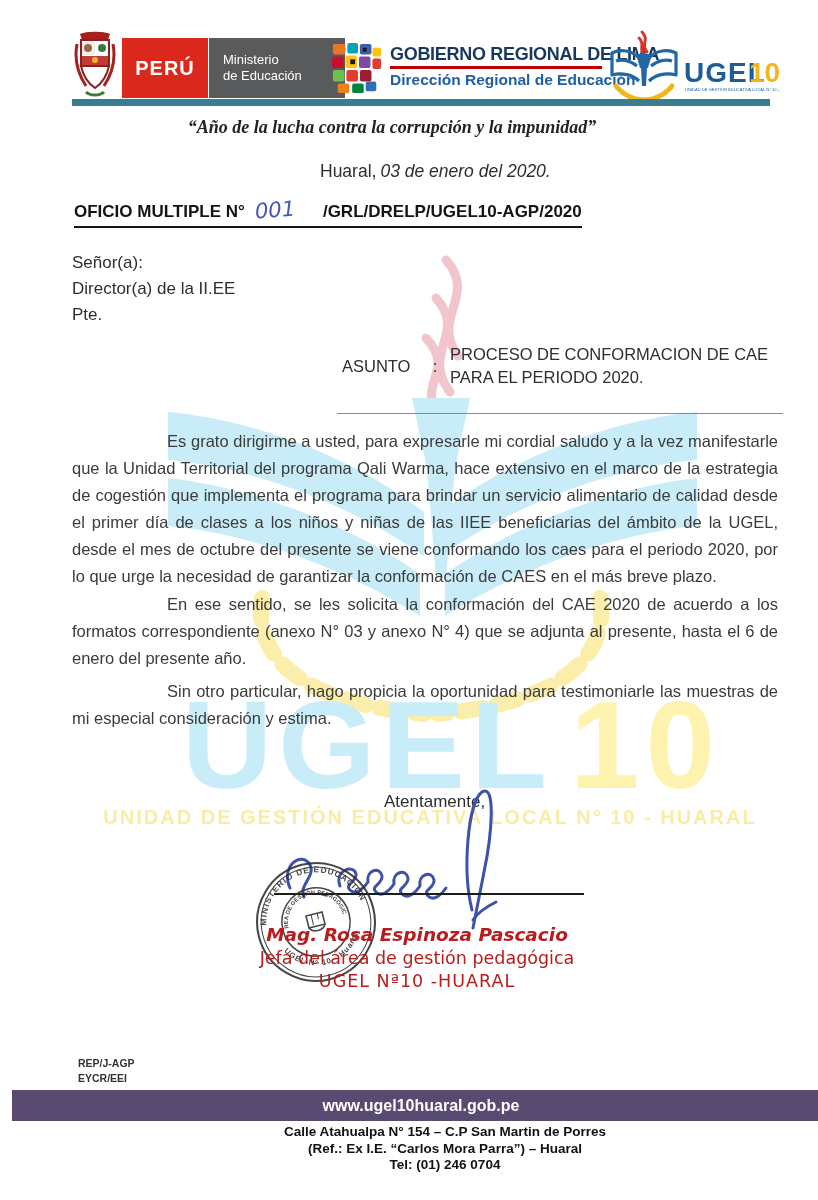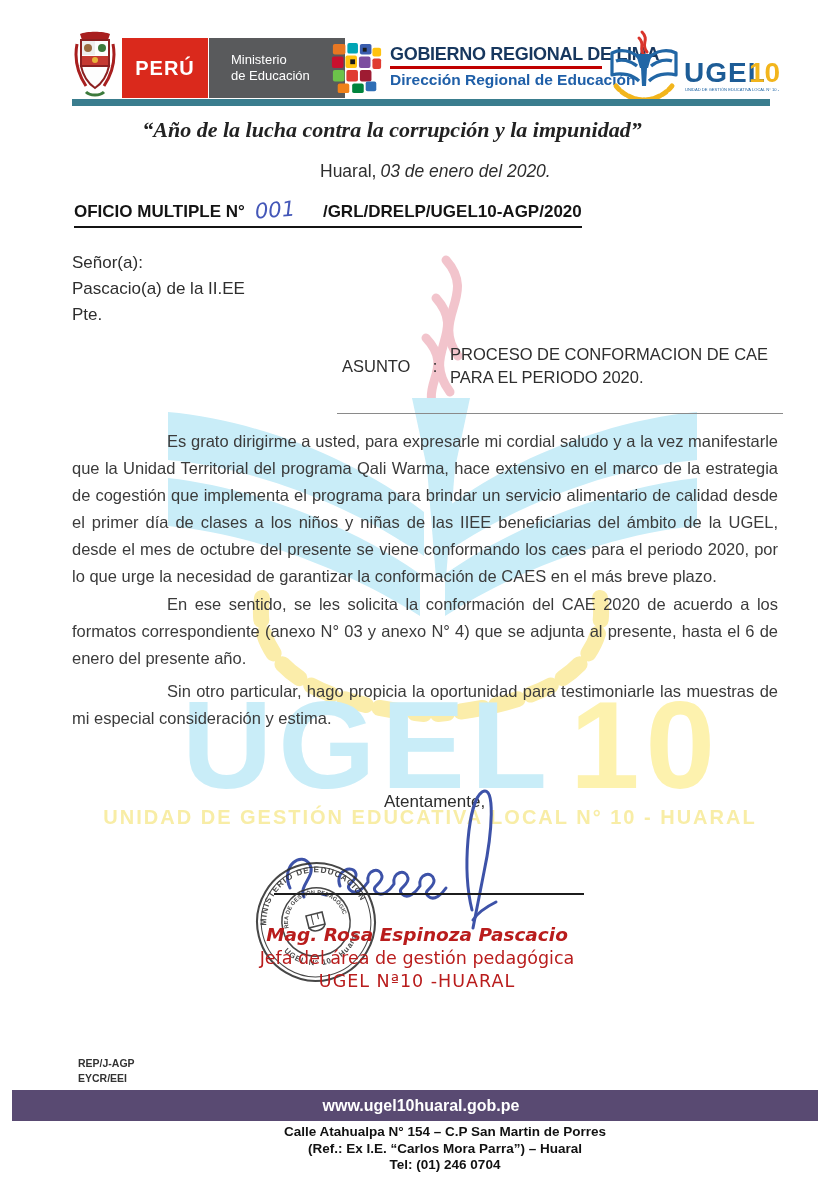--- a/index.html
+++ b/index.html
@@ -9,33 +9,33 @@
   .wm{z-index:0;}
   .content{z-index:1;margin-left:12px;}
 
   
   .coat-box{position:absolute;left:60px;top:30px;width:46px;height:70px;}
   .peru-red{position:absolute;left:110px;top:38px;width:86px;height:60px;background:#da291c;
             color:#fff;font-weight:bold;font-size:20px;letter-spacing:1px;
             display:flex;align-items:center;justify-content:center;}
   .minedu-gray{position:absolute;left:197px;top:38px;width:136px;height:60px;background:#595a5c;
             color:#fff;font-size:13px;line-height:16px;display:flex;flex-direction:column;
-            justify-content:center;padding-left:22px;box-sizing:border-box;}
+            justify-content:center;padding-left:14px;box-sizing:border-box;}
   .grl-logo{position:absolute;left:318px;top:42px;width:54px;height:54px;}
   .grl-text{position:absolute;left:378px;top:44px;width:230px;}
   .grl-title{font-size:18px;font-weight:bold;color:#17375e;letter-spacing:-0.3px;white-space:nowrap;}
   .grl-rule{height:3px;background:#c00000;margin:1px 0 2px 0;width:212px;}
   .grl-subtitle{font-size:15.5px;font-weight:bold;color:#1f5fa8;white-space:nowrap;}
   .ugel-logo{position:absolute;left:596px;top:28px;width:172px;height:78px;}
   .teal-rule{position:absolute;left:60px;top:99px;width:698px;height:7px;background:#3a7d8e;}
 
   
   .motto{position:absolute;left:0;top:117px;width:760px;text-align:center;
          font-family:"Liberation Serif",serif;font-style:italic;font-weight:bold;
-         font-size:22px;color:#222;}
+         font-size:18px;color:#222;}
   .dateline{position:absolute;left:308px;top:161px;font-size:17.5px;color:#2e2e2e;}
   .dateline .it{font-style:italic;margin-left:4px;text-align:center;}
   .oficio{position:absolute;left:62px;top:198px;font-size:17px;font-weight:bold;color:#141414;}
   .oficio-line{display:inline-block;border-bottom:2px solid #141414;padding-bottom:4px;}
   .hand{font-family:"DejaVu Sans",sans-serif;font-style:italic;font-weight:normal;
         color:#4457b8;font-size:21px;margin-left:10px;display:inline-block;transform:rotate(-4deg);}
   .oficio-code{margin-left:28px;}
   .recipient{position:absolute;left:60px;top:250px;font-size:17px;line-height:26px;color:#2e2e2e;}
   .subject{position:absolute;left:330px;top:343px;display:flex;font-size:16.5px;color:#2e2e2e;align-items:center;}
   .subject-label{width:78px;}
@@ -176,21 +176,21 @@
       <span>Huaral,</span><span class="it">03 de enero del 2020.</span>
     </div>
     <div class="oficio">
       <span class="oficio-line">
         <span>OFICIO MULTIPLE N°</span><span class="hand">001</span><span class="oficio-code">/GRL/DRELP/UGEL10-AGP/2020</span>
       </span>
     </div>
 
     <div class="recipient">
       <div>Señor(a):</div>
-      <div>Pascacio(a) de la II.EE</div>
+      <div>Director(a) de la II.EE</div>
       <div>Pte.</div>
     </div>
 
     <div class="subject">
       <div class="subject-label">ASUNTO</div>
       <div class="subject-colon">:</div>
       <div class="subject-text">PROCESO DE CONFORMACION DE CAE PARA EL PERIODO 2020.</div>
     </div>
     <div class="subject-rule"></div>
 

